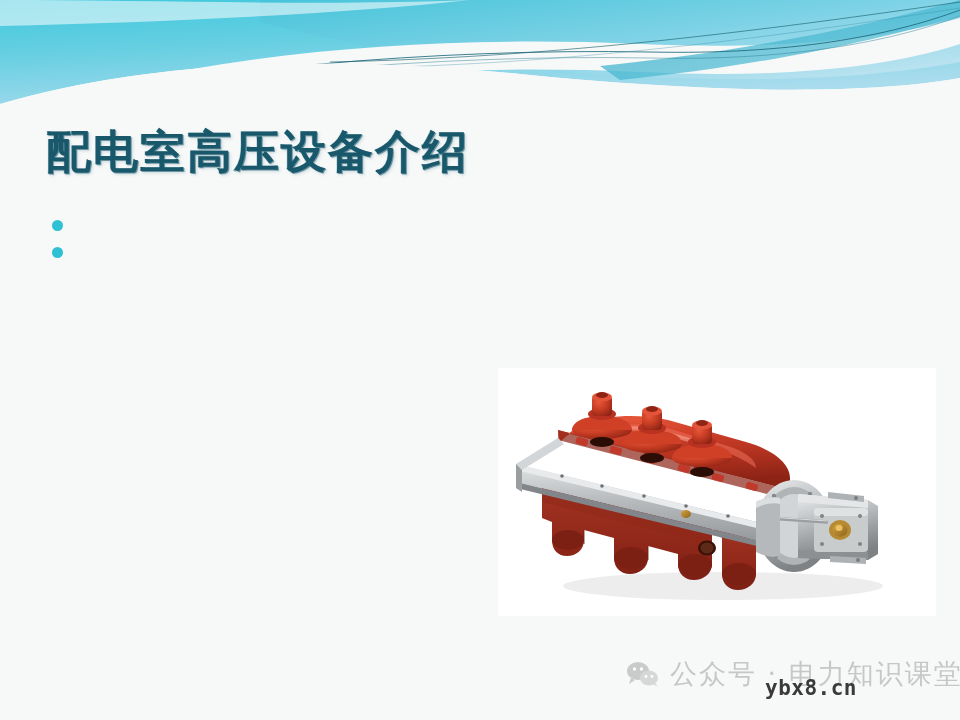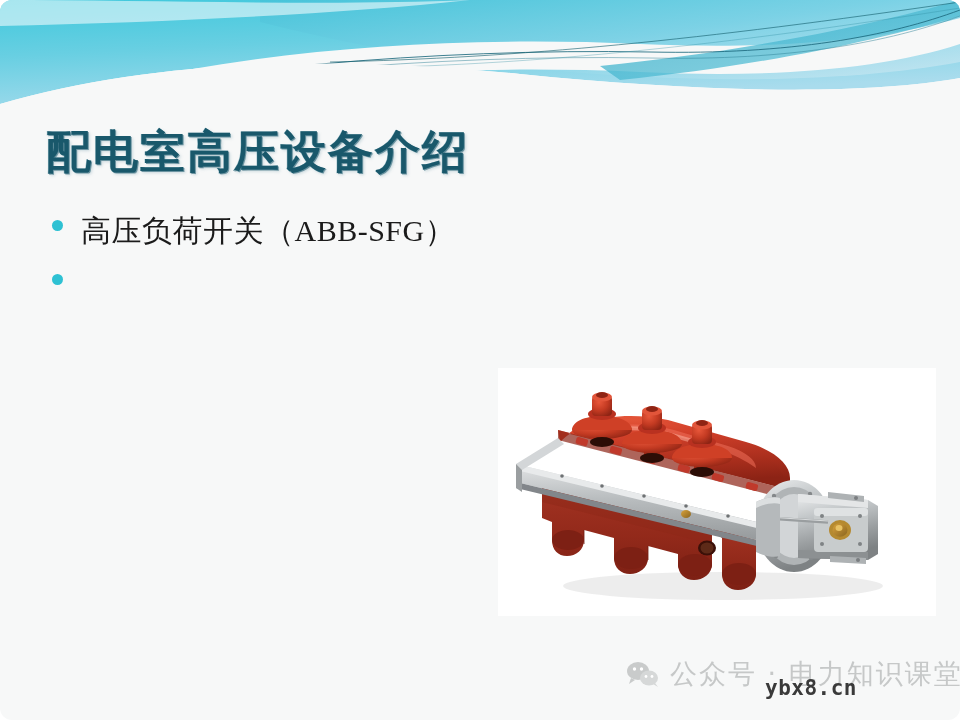--- a/index.html
+++ b/index.html
@@ -9,21 +9,20 @@
   }
   body {
     font-family: "Liberation Serif", "DejaVu Serif", serif;
   }
   #slide {
     position: relative;
     width: 960px;
     height: 720px;
     overflow: hidden;
     background: #f7f8f8;
-    border-radius: 12px;
   }
 
   
   #header-band {
     position: absolute;
     left: 0; top: 0;
     width: 960px;
     height: 118px;
     overflow: hidden;
   }
@@ -174,21 +173,20 @@
       <path d="M0,104 C160,58 340,56 520,74 C700,92 860,96 960,78 L960,118 L0,118 Z" fill="#f7f8f8"></path>
     </svg>
   </div>
 
   <div id="slide-title">配电室高压设备介绍</div>
 
   <div id="body-text">
 
     <div class="bullet-row" id="bullet-1">
       <span class="bullet-dot"></span>
-      <span class="bullet-text">高压负荷开关（ABB-SFG）</span>
     </div>
 
     <div class="bullet-row" id="bullet-2">
       <span class="bullet-dot"></span>
       <span class="bullet-text">
         <span id="text-float"></span>
       </span>
     </div>
 
   </div>

